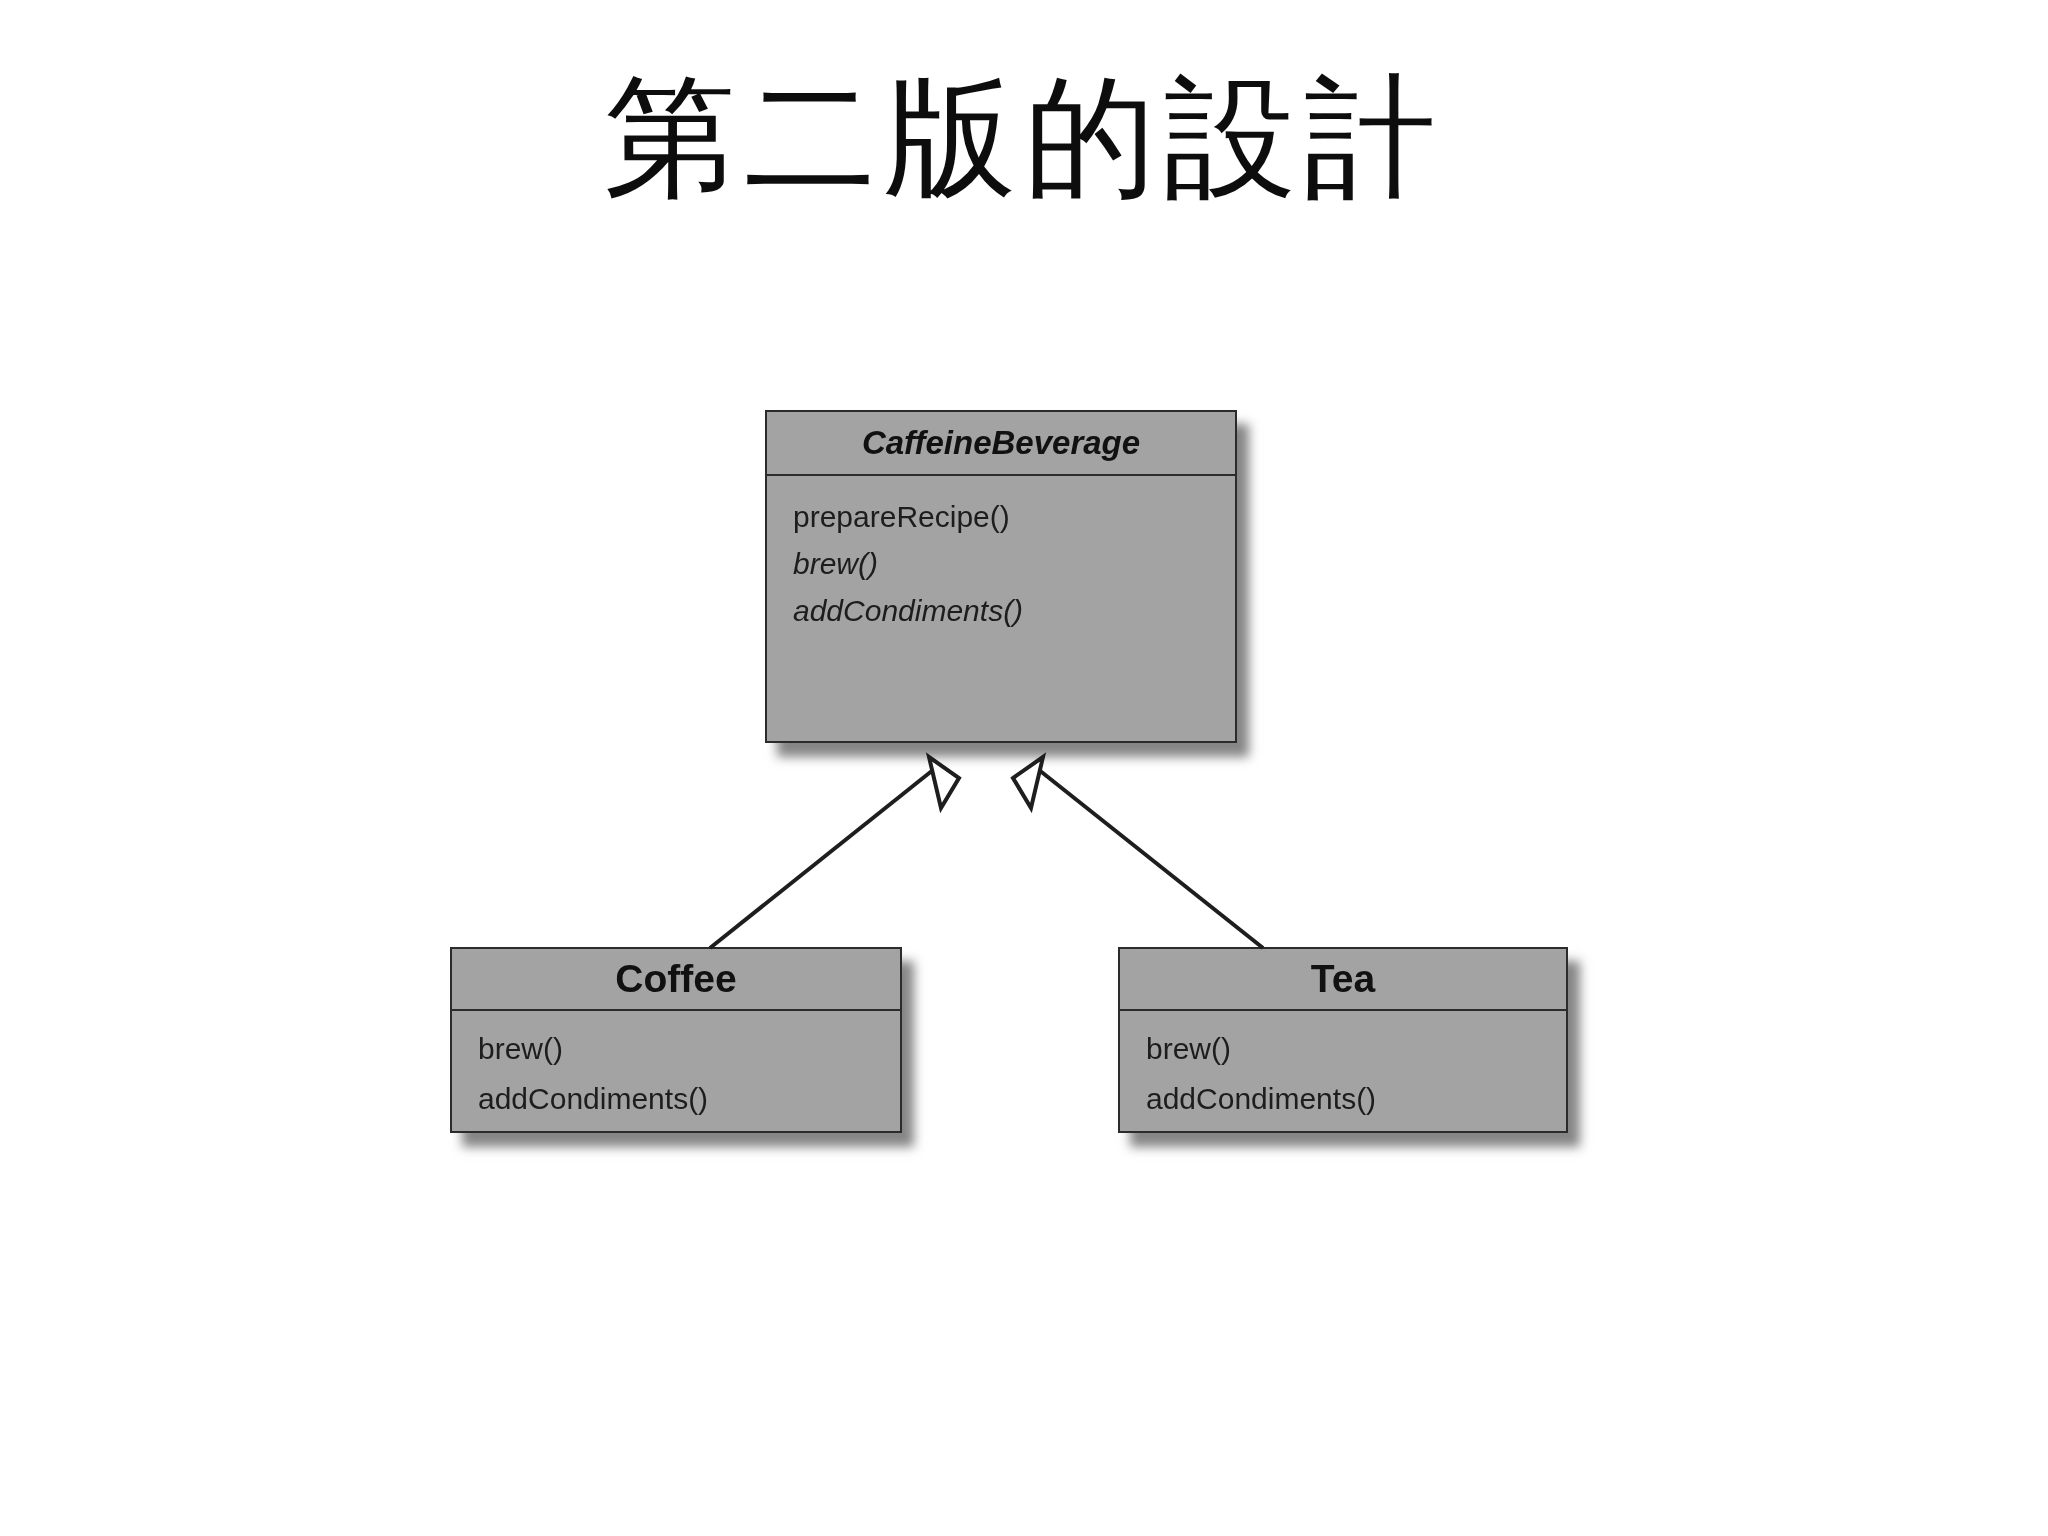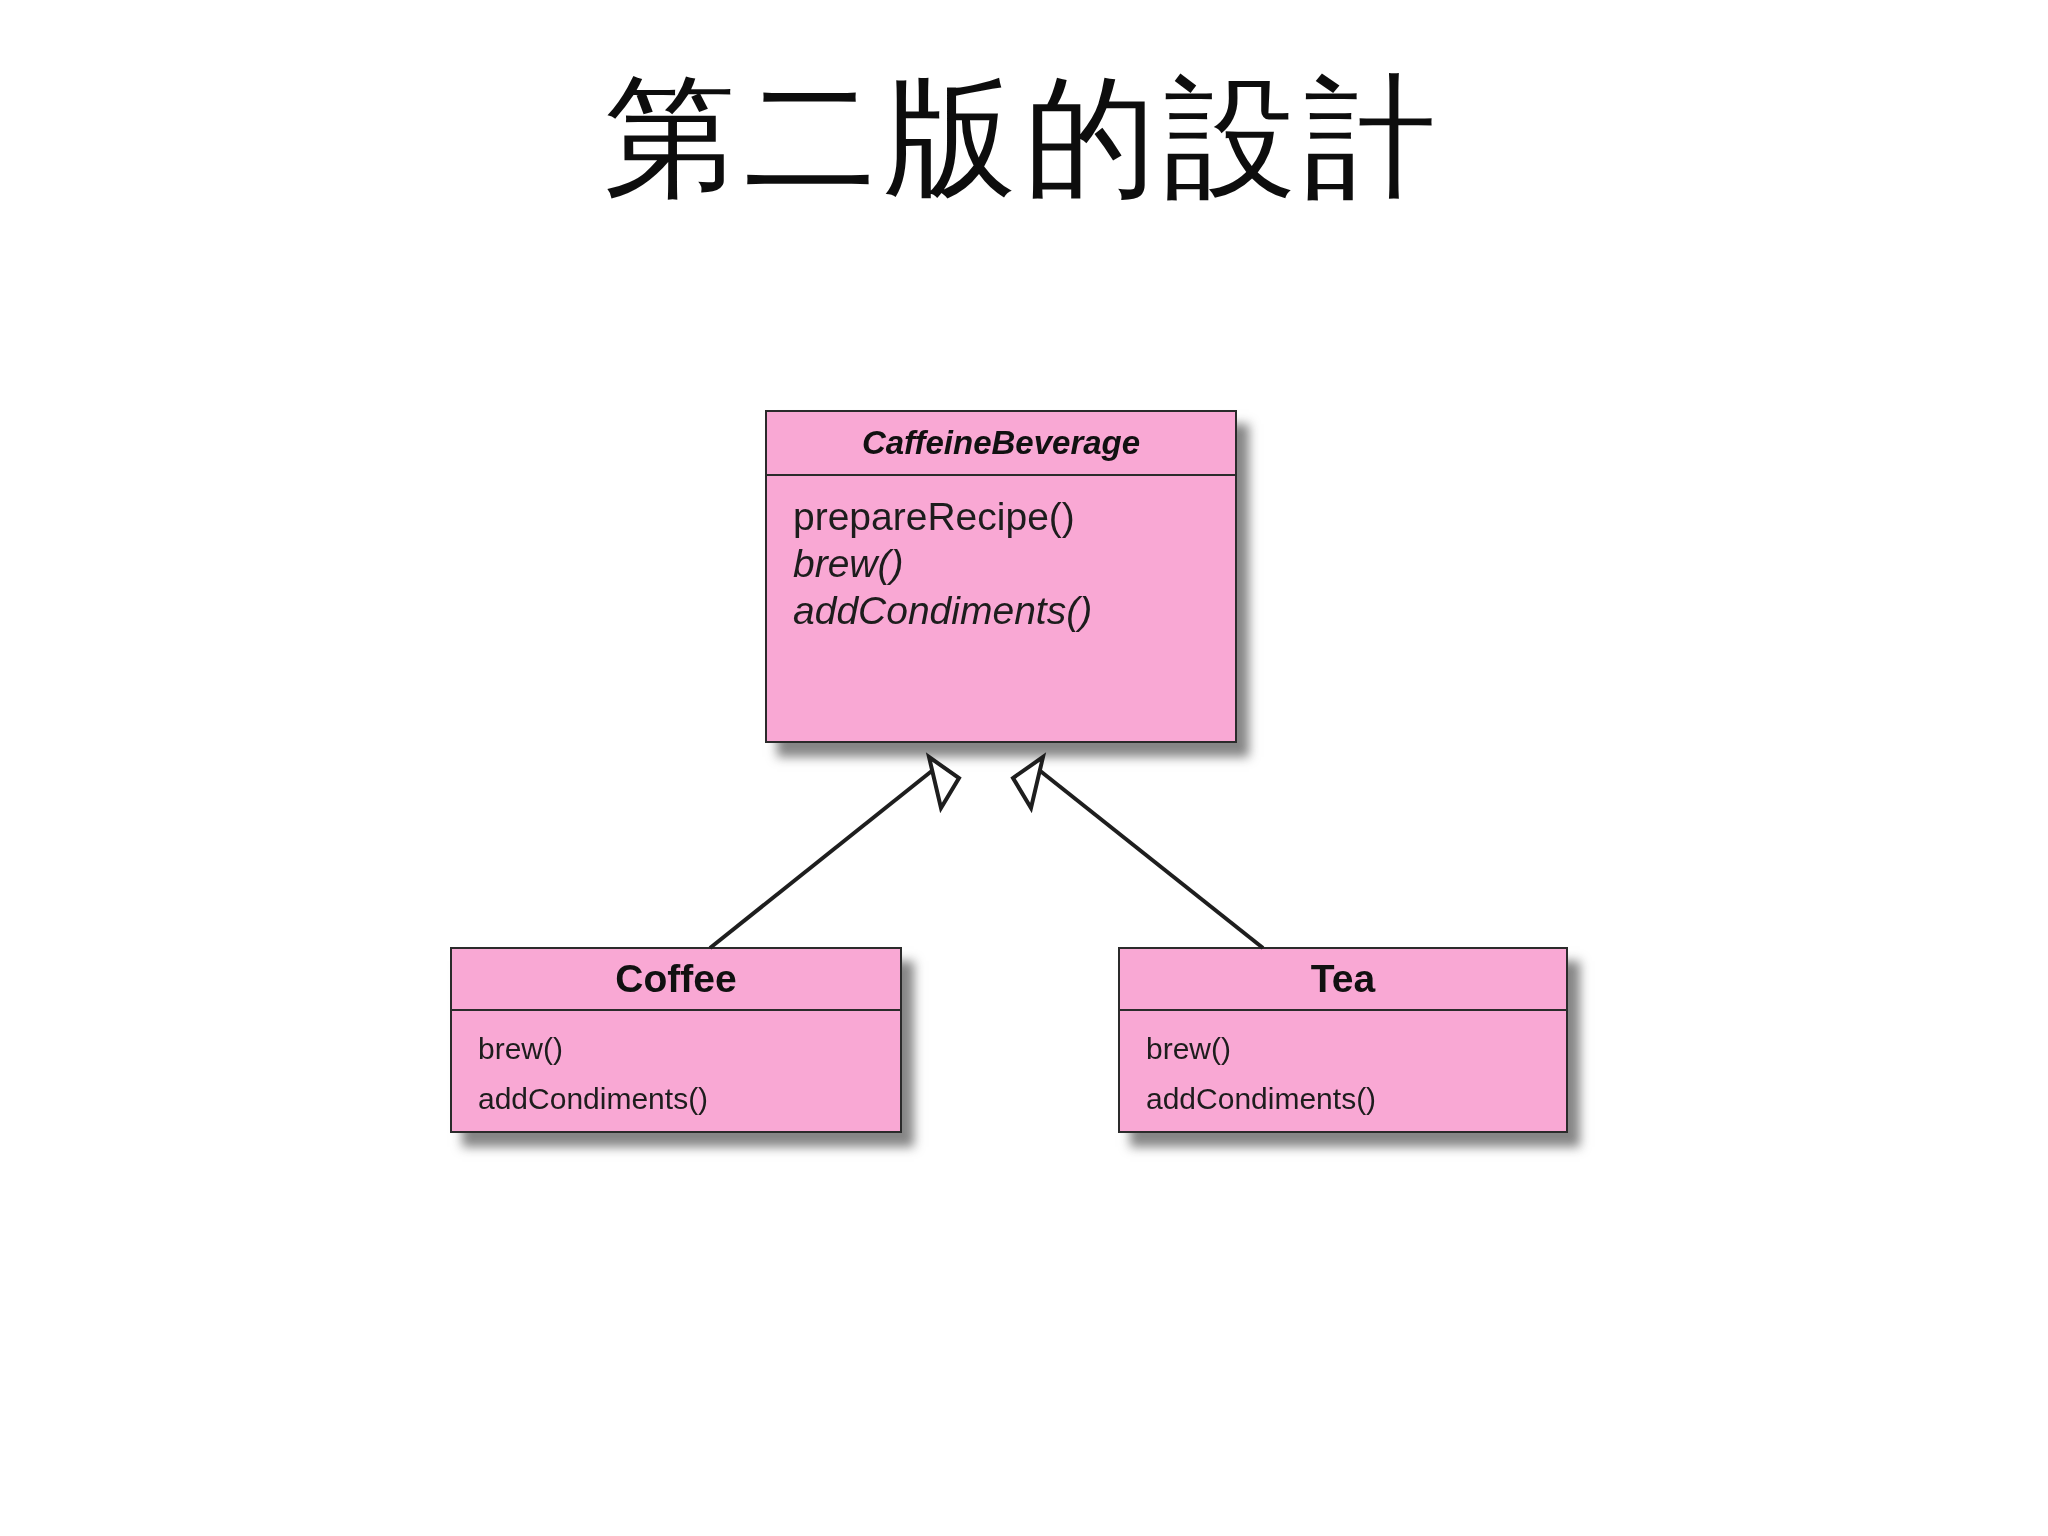--- a/index.html
+++ b/index.html
@@ -32,21 +32,21 @@
     left: 0;
     top: 0;
     width: 2048px;
     height: 1536px;
     z-index: 3;
     pointer-events: none;
   }
   .uml-box {
     position: absolute;
     box-sizing: border-box;
-    background: #f9a8d4;
+    background: #a3a3a3;
     border: 2px solid #2b2b2b;
     box-shadow: 12px 14px 10px rgba(35, 35, 35, 0.55);
     z-index: 2;
   }
   .uml-header {
     box-sizing: border-box;
     width: 100%;
     border-bottom: 2px solid #2b2b2b;
     display: flex;
     align-items: center;
@@ -57,21 +57,21 @@
   .uml-header.abstract-name {
     font-style: italic;
   }
   .uml-body {
     box-sizing: border-box;
     color: #1d1d1d;
   }
   .box-parent { left: 765px; top: 410px; width: 472px; height: 333px; }
   .box-parent .uml-header { height: 64px; font-size: 33px; }
   .box-parent .uml-body { padding: 17px 26px 0 26px; }
-  .box-parent .method { font-size: 39px; line-height: 47px; }
+  .box-parent .method { font-size: 30px; line-height: 47px; }
 
   .box-coffee { left: 450px; top: 947px; width: 452px; height: 186px; }
   .box-tea    { left: 1082px; top: 947px; width: 450px; height: 186px; margin-left: 36px; }
   .box-sub .uml-header { height: 62px; font-size: 39px; }
   .box-sub .uml-body { padding: 13px 26px 0 26px; }
   .box-sub .method { font-size: 30px; line-height: 50px; }
 
   .method.italic { font-style: italic; }
 </style>
 </head>

